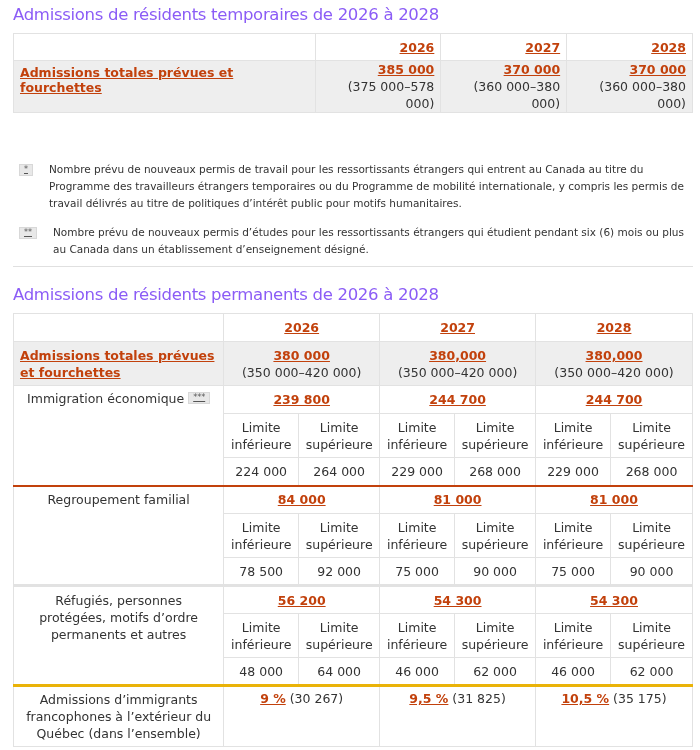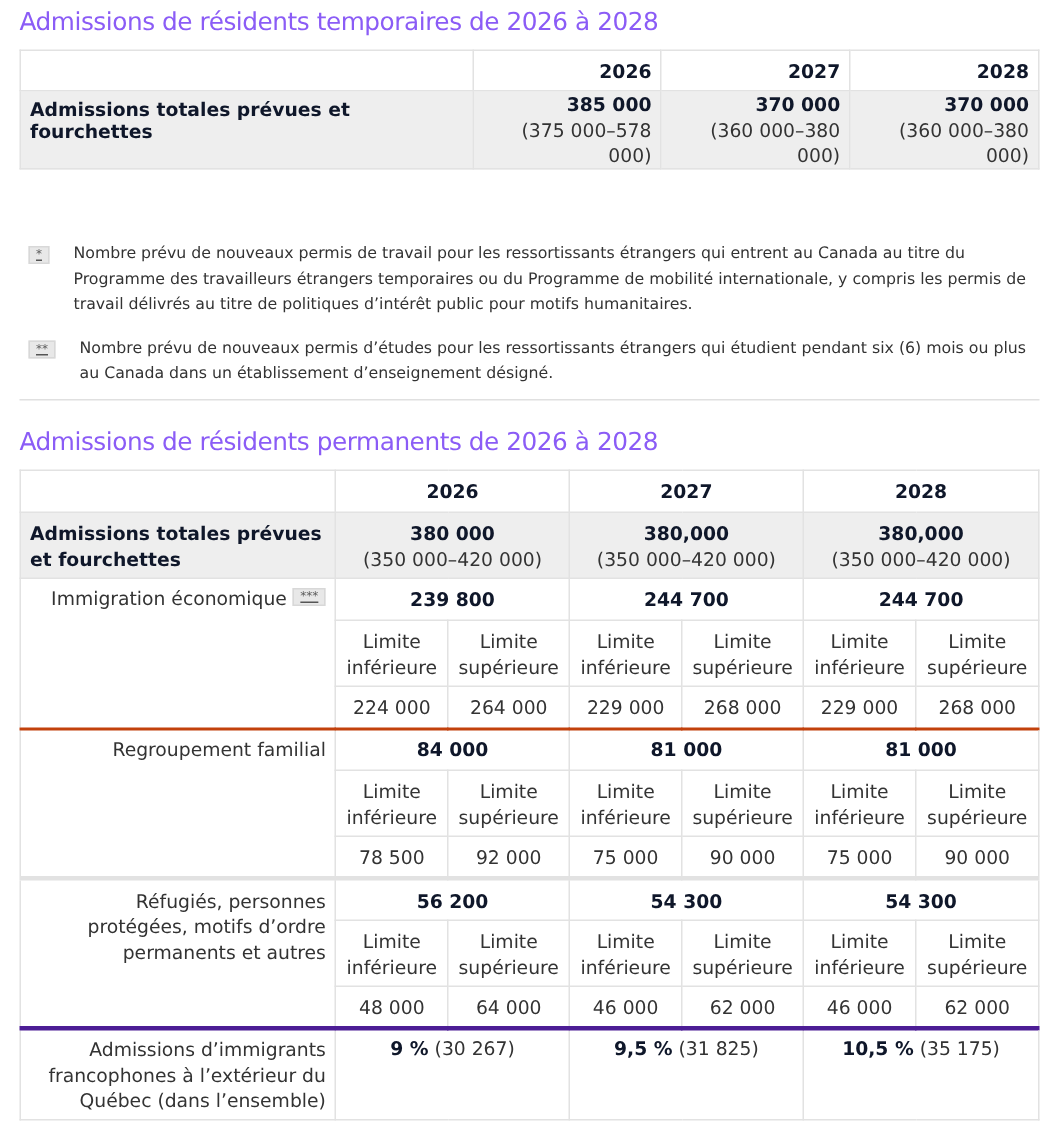--- a/index.html
+++ b/index.html
@@ -12,41 +12,41 @@
     position: relative;
   }
   .title {
     position: absolute; left: 13px;
     font-size: 16.5px; font-weight: normal; color: #8b5cf6;
     margin: 0; letter-spacing: -0.3px;
   }
   table { border-collapse: collapse; position: absolute; }
   td, th { border: 1px solid #e2e2e2; font-weight: normal; }
   .shade { background: #eeeeee; }
-  .bold { font-weight: bold; color: #0f172a; }
+  .bold { font-weight: bold; color: #c2410c; text-decoration: underline; }
   .fn {
     display: inline-block; background: #e8e8e8; border: 1px solid #d8d8d8;
     font-size: 8px; line-height: 10px; padding: 0 4px; height: 12px;
     vertical-align: 3px; margin-left: 4px; color: #555;
     text-decoration: underline; text-underline-offset: 1px;
   }
   
   #temp { left: 13px; top: 33px; width: 680px; }
   #temp td { padding: 0 6px; font-size: 12.5px; }
   #temp td.num { text-align: right; }
   
   .footnotes { position: absolute; left: 13px; top: 161px; width: 680px; }
   .fnrow { display: flex; align-items: flex-start; margin-bottom: 10px; }
   .fnrow .fn { margin: 3px 0 0 6px; vertical-align: 0; flex: 0 0 auto; }
   .fnrow .txt { font-size: 10.5px; line-height: 17px; color: #333; margin-left: 16px; width: 636px; }
   .sep { position: absolute; left: 13px; top: 266px; width: 680px; height: 1px; background: #e0e0e0; }
   
   #perm { left: 13px; top: 313px; width: 680px; }
   #perm td { text-align: center; font-size: 12.5px; padding: 0 4px; }
-  #perm td.lab { text-align: right; padding: 0 6px; vertical-align: top; margin-top: 19px; }
+  #perm td.lab { text-align: center; padding: 0 6px; vertical-align: top; margin-top: 19px; }
   #perm td.labmid { text-align: left; padding: 0 6px; vertical-align: middle; }
   .sm { line-height: 17px; }
 </style>
 </head>
 <body>
 
 <h2 class="title" style="top:5px">Admissions de résidents temporaires de 2026 à 2028</h2>
 
 <table id="temp">
   <colgroup>
@@ -189,20 +189,20 @@
   </tr>
   <tr style="height:28px">
     <td>48 000</td>
     <td>64 000</td>
     <td>46 000</td>
     <td>62 000</td>
     <td>46 000</td>
     <td>62 000</td>
   </tr>
 
-  <tr style="height:60px;border-top:3px solid #4c1d95">
+  <tr style="height:60px;border-top:3px solid #eab308">
     <td class="lab sm" style="padding-top:4px;padding-bottom:4px">Admissions d’immigrants francophones à l’extérieur du Québec (dans l’ensemble)</td>
     <td colspan="2" style="vertical-align:top;padding-top:4px"><span class="bold">9 %</span><span> (30 267)</span></td>
     <td colspan="2" style="vertical-align:top;padding-top:4px"><span class="bold">9,5 %</span><span> (31 825)</span></td>
     <td colspan="2" style="vertical-align:top;padding-top:4px"><span class="bold">10,5 %</span><span> (35 175)</span></td>
   </tr>
 </tbody>
   </table>
 
 </body></html>

